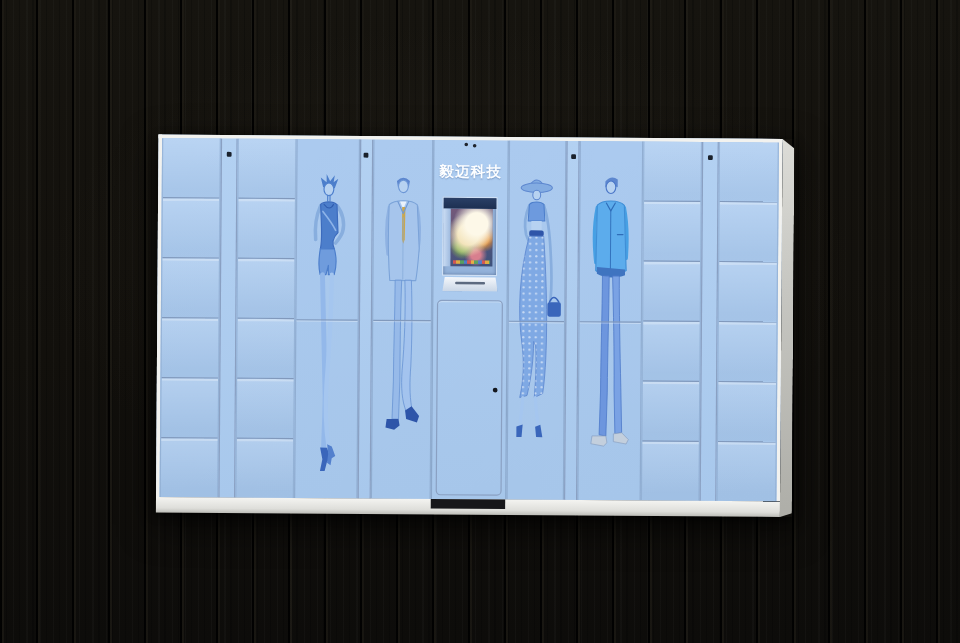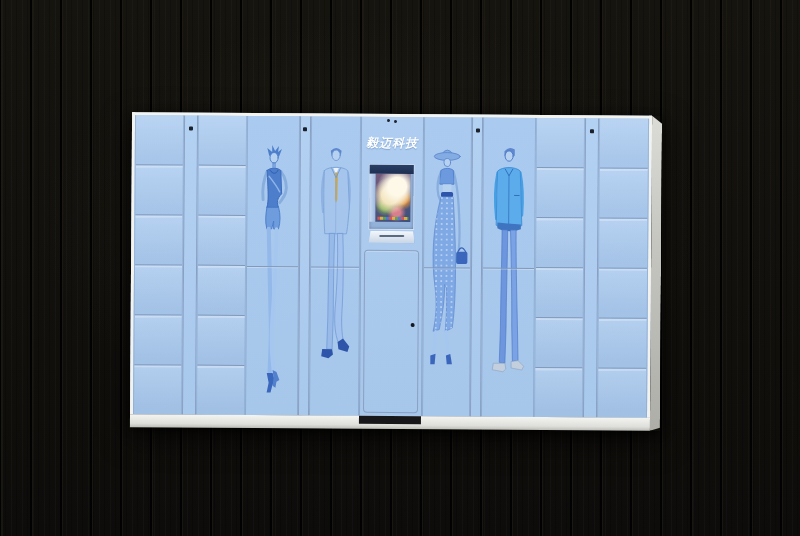--- a/index.html
+++ b/index.html
@@ -36,21 +36,21 @@
   .panelF{position:relative;background:linear-gradient(180deg,#abcaef,#a6c6ea);
     border-left:1px solid rgba(115,140,175,.45);border-right:1px solid rgba(115,140,175,.45);}
   .panelF::after{content:"";position:absolute;left:0;right:0;top:50%;height:1px;background:#8199bc;box-shadow:0 1px 0 rgba(255,255,255,.3);}
   .panelF svg{position:absolute;left:0;top:9%;width:100%;height:87%;}
 
   
   .console{position:relative;display:flex;flex-direction:column;align-items:center;
     background:linear-gradient(180deg,#aecdf1,#a6c6ea);border-left:1px solid rgba(115,140,175,.55);border-right:1px solid rgba(115,140,175,.55);}
   .vents{position:absolute;top:2px;left:calc(50% - 5px);width:3px;height:3px;border-radius:50%;background:#20252d;box-shadow:7px 1px 0 #20252d;}
   .brand{margin-top:19px;font-size:12px;line-height:15px;font-weight:700;letter-spacing:1px;color:#fdfeff;
-    text-shadow:0 1px 1px rgba(80,110,160,.45);white-space:nowrap;font-style:italic;}
+    text-shadow:0 1px 1px rgba(80,110,160,.45);white-space:nowrap;}
   .screen-unit{margin-top:13px;width:46px;}
   .bezel{position:relative;height:64px;background:#93b2da;border:1px solid #cfe0f5;box-shadow:inset 0 0 3px rgba(30,50,90,.5);}
   .band{height:9px;background:linear-gradient(180deg,#2a3f66,#1d2f51);}
   .sidewall{position:absolute;left:0;top:9px;bottom:7px;width:6px;background:linear-gradient(90deg,#cadcf3,#9db9de);}
   .screen{position:absolute;left:6px;right:3px;top:9px;bottom:7px;
     background:
       radial-gradient(circle at 62% 26%, #fdf8e8 0 22%, rgba(253,248,232,0) 48%),
       radial-gradient(circle at 42% 45%, #f3e4bc 0 26%, rgba(243,228,188,0) 55%),
       radial-gradient(circle at 78% 52%, #e08f3a 0 12%, rgba(224,143,58,0) 30%),
       radial-gradient(circle at 28% 66%, #7fae54 0 10%, rgba(127,174,84,0) 26%),

